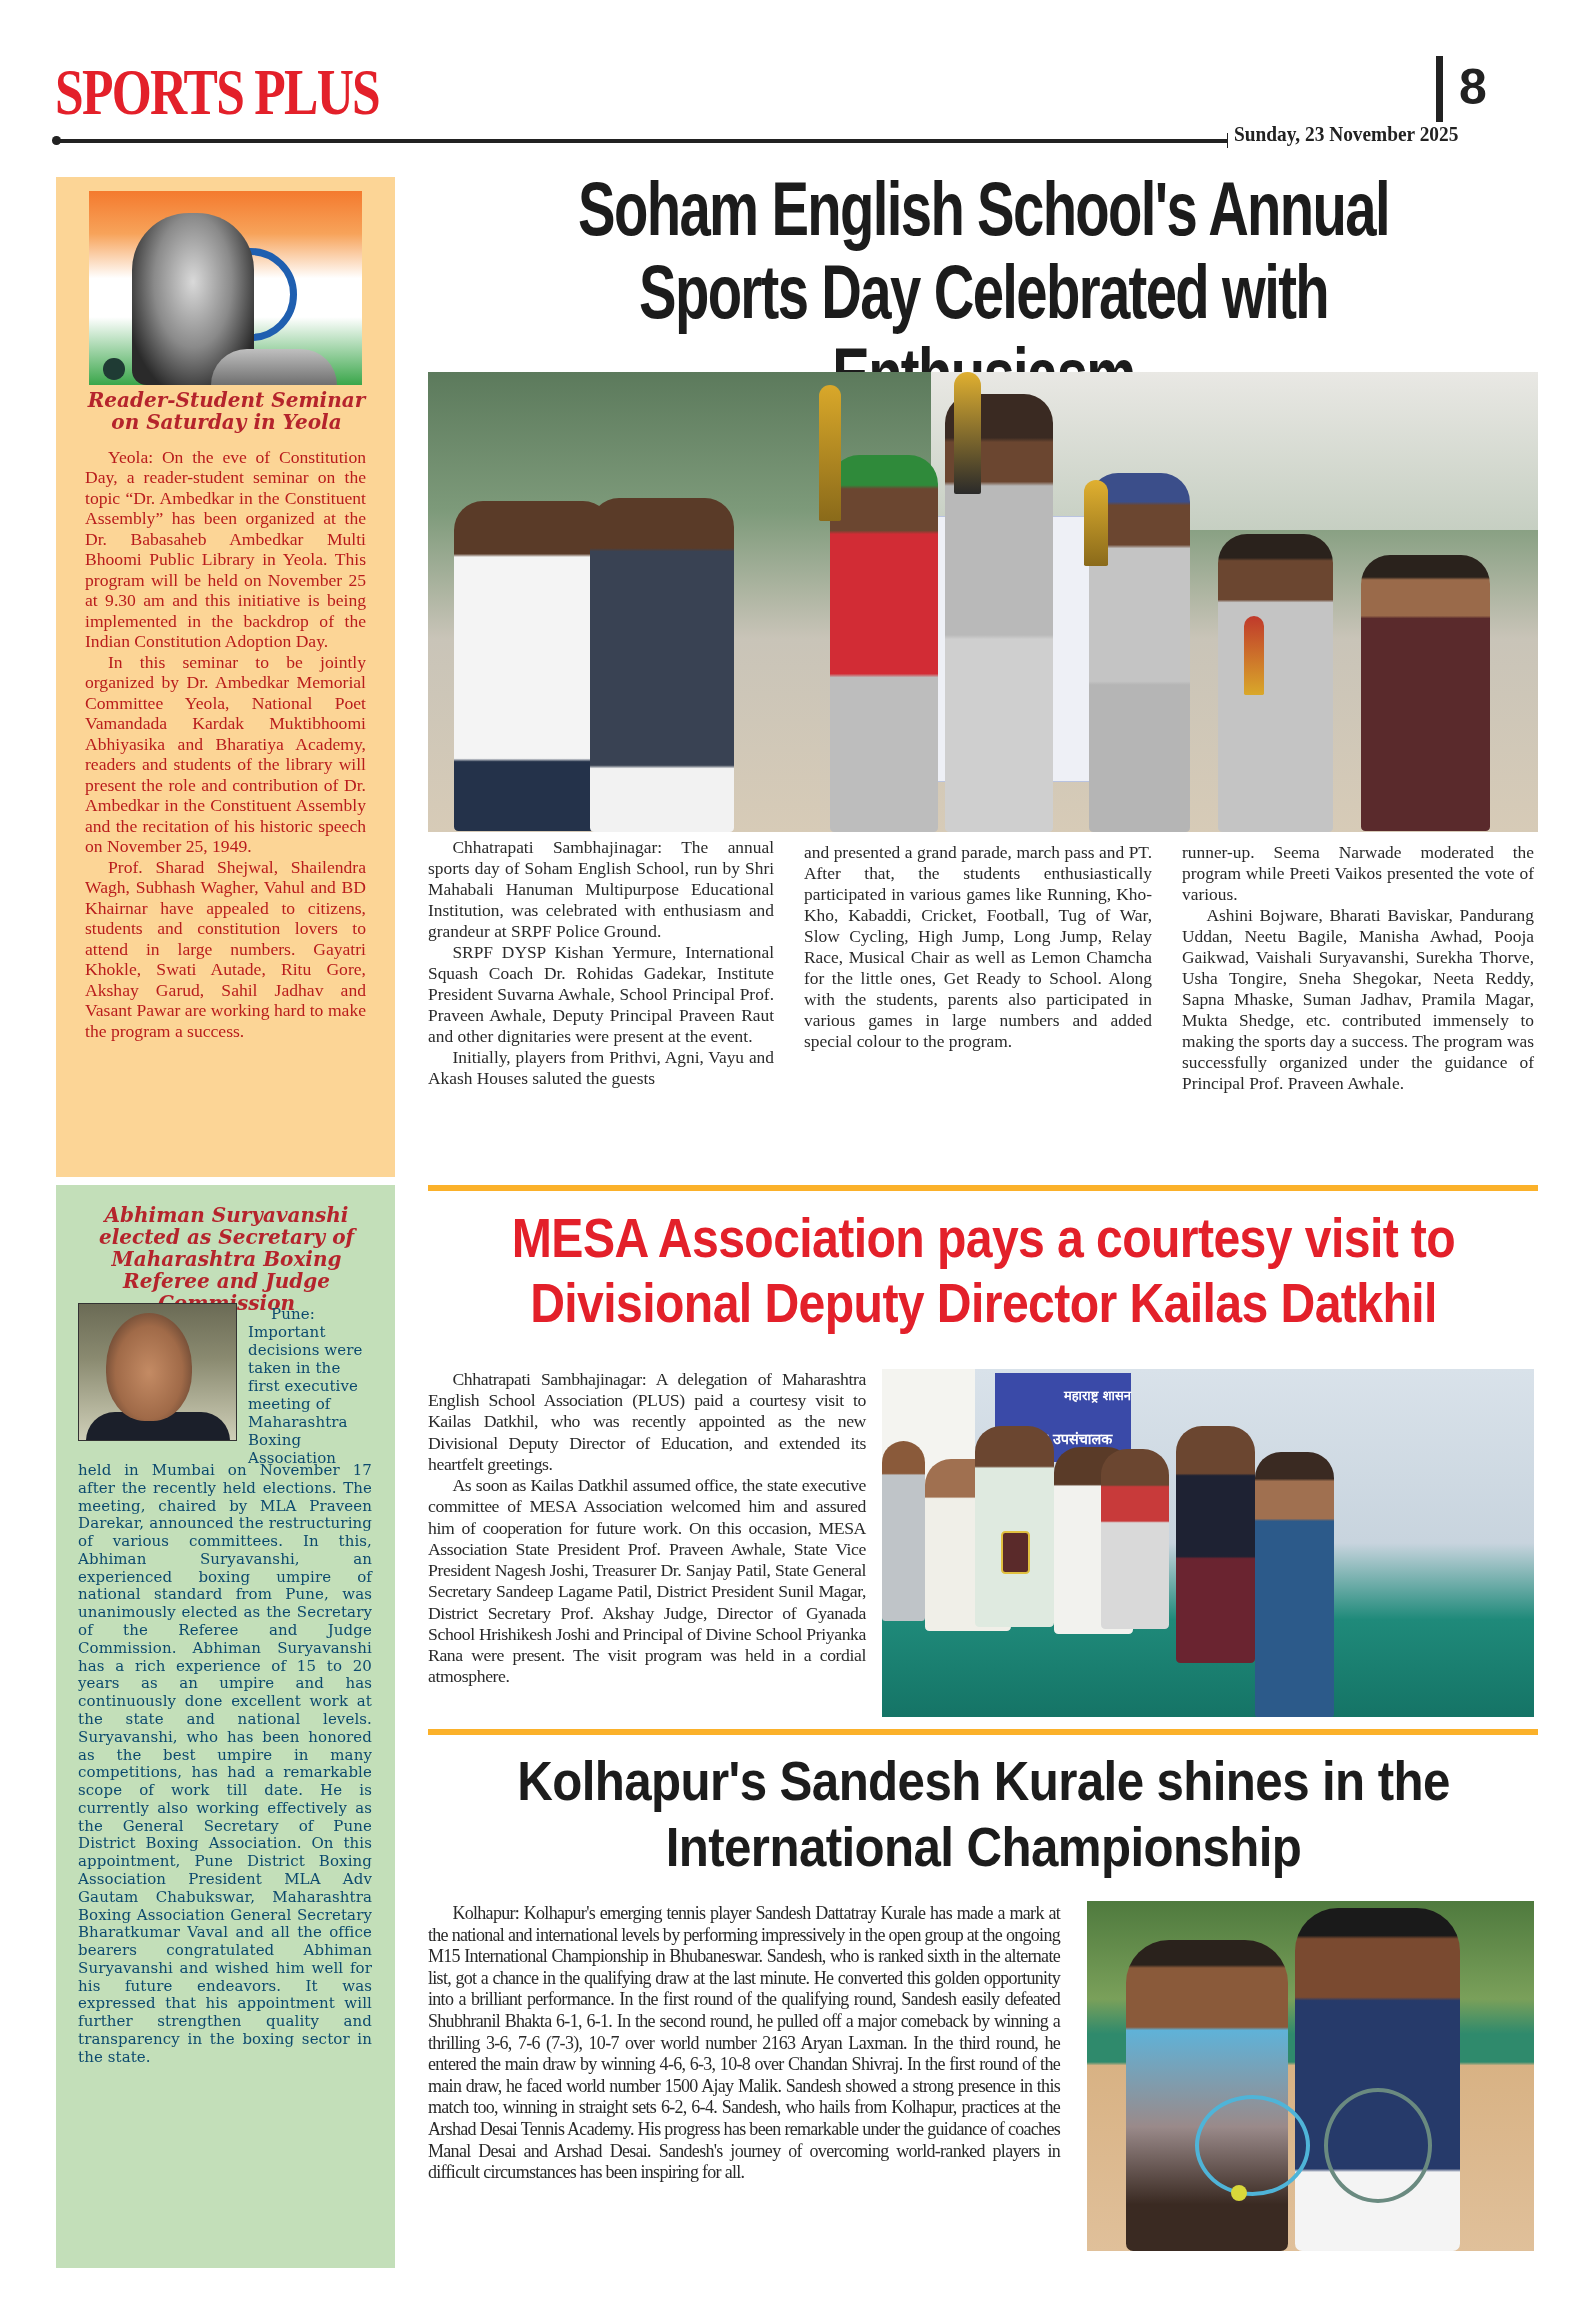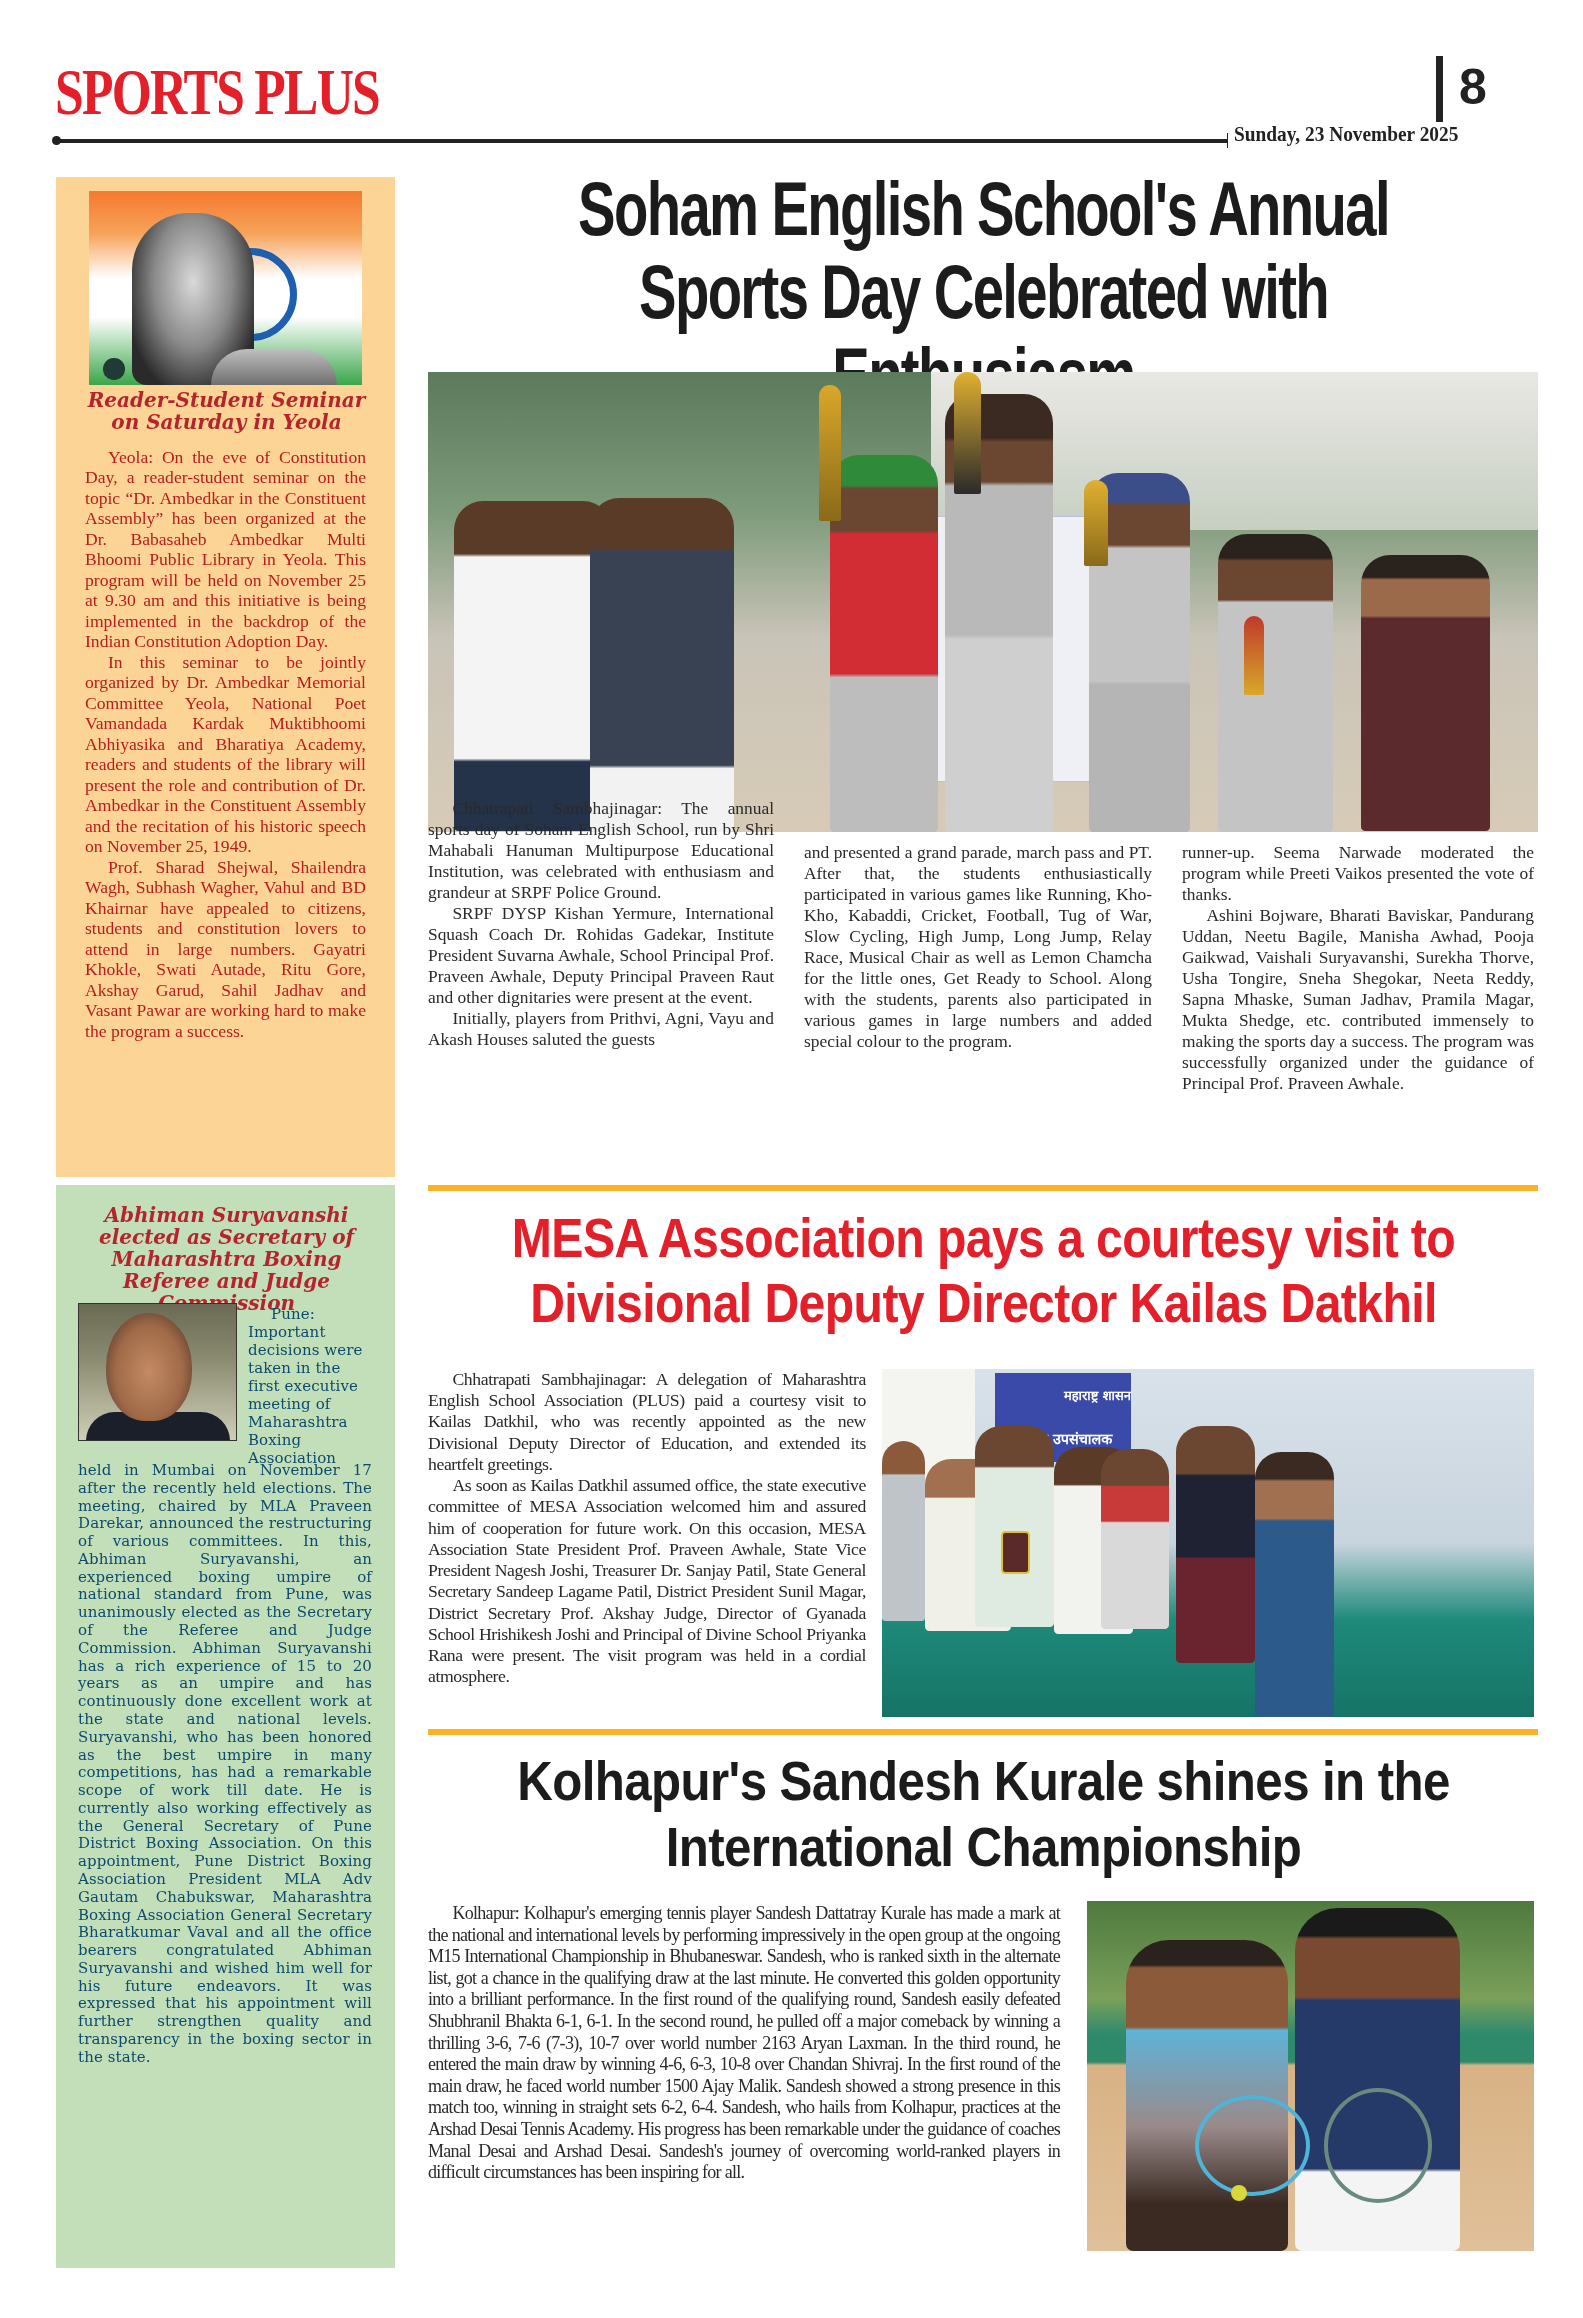--- a/index.html
+++ b/index.html
@@ -107,30 +107,30 @@
   <div class="p" style="left:517px;top:21.5px;width:108px;height:438px;background:linear-gradient(180deg,#3a2a22 0,#3a2a22 10%,#6b4630 11%,#6b4630 20%,#b9b9b9 21%,#b9b9b9 55%,#cfcfcf 56%);"></div>
   <div class="p" style="left:661px;top:101px;width:101px;height:359px;background:linear-gradient(180deg,#3b4e8a 0,#3b4e8a 8%,#6b4630 9%,#6b4630 20%,#c4c4c4 21%,#c4c4c4 58%,#b5b5b5 59%);"></div>
   <div class="p" style="left:790px;top:162px;width:115px;height:298px;background:linear-gradient(180deg,#2a221c 0,#2a221c 8%,#6b4630 9%,#6b4630 22%,#c4c4c4 23%,#c4c4c4 100%);"></div>
   <div class="p" style="left:933px;top:183px;width:129px;height:276px;background:linear-gradient(180deg,#2a221c 0,#2a221c 8%,#9a6a4a 9%,#9a6a4a 22%,#5a2a2c 23%);"></div>
   <div class="p" style="left:391px;top:13px;width:21.5px;height:136px;background:linear-gradient(180deg,#d9a82a,#8a6a1a);"></div>
   <div class="p" style="left:526px;top:0;width:27px;height:122px;background:linear-gradient(180deg,#e0b030,#2a2a2a);"></div>
   <div class="p" style="left:656px;top:108px;width:24.4px;height:86px;background:linear-gradient(180deg,#e0b030,#8a6a1a);"></div>
   <div class="p" style="left:816px;top:244px;width:20px;height:79px;background:linear-gradient(180deg,#c0392b,#d9a82a);"></div>
 </div>
 
-<div class="abs body" style="left:428px; top:798px; width:346px;">
+<div class="abs body" style="left:428px; top:837px; width:346px;">
   <p>Chhatrapati Sambhajinagar: The annual sports day of Soham English School, run by Shri Mahabali Hanuman Multipurpose Educational Institution, was celebrated with enthusiasm and grandeur at SRPF Police Ground.</p>
   <p>SRPF DYSP Kishan Yermure, International Squash Coach Dr. Rohidas Gadekar, Institute President Suvarna Awhale, School Principal Prof. Praveen Awhale, Deputy Principal Praveen Raut and other dignitaries were present at the event.</p>
   <p>Initially, players from Prithvi, Agni, Vayu and Akash Houses saluted the guests</p>
 </div>
 <div class="abs body" style="left:804px; top:842px; width:348px;">
   <p style="text-indent:0">and presented a grand parade, march pass and PT. After that, the students enthusiastically participated in various games like Running, Kho-Kho, Kabaddi, Cricket, Football, Tug of War, Slow Cycling, High Jump, Long Jump, Relay Race, Musical Chair as well as Lemon Chamcha for the little ones, Get Ready to School. Along with the students, parents also participated in various games in large numbers and added special colour to the program.</p>
 </div>
 <div class="abs body" style="left:1182px; top:842px; width:352px;">
-  <p style="text-indent:0">runner-up. Seema Narwade moderated the program while Preeti Vaikos presented the vote of thanks.</p>
+  <p style="text-indent:0">runner-up. Seema Narwade moderated the program while Preeti Vaikos presented the vote of various.</p>
   <p>Ashini Bojware, Bharati Baviskar, Pandurang Uddan, Neetu Bagile, Manisha Awhad, Pooja Gaikwad, Vaishali Suryavanshi, Surekha Thorve, Usha Tongire, Sneha Shegokar, Neeta Reddy, Sapna Mhaske, Suman Jadhav, Pramila Magar, Mukta Shedge, etc. contributed immensely to making the sports day a success. The program was successfully organized under the guidance of Principal Prof. Praveen Awhale.</p>
 </div>
 
 <div class="abs rule-orange" style="left:428px; top:1185px; width:1110px;"></div>
 <div class="abs hl-2">MESA Association pays a courtesy visit to Divisional Deputy Director Kailas Datkhil</div>
 <div class="abs body-cond" style="left:428px; top:1369px; width:438px;">
   <p>Chhatrapati Sambhajinagar: A delegation of Maharashtra English School Association (PLUS) paid a courtesy visit to Kailas Datkhil, who was recently appointed as the new Divisional Deputy Director of Education, and extended its heartfelt greetings.</p>
   <p>As soon as Kailas Datkhil assumed office, the state executive committee of MESA Association welcomed him and assured him of cooperation for future work. On this occasion, MESA Association State President Prof. Praveen Awhale, State Vice President Nagesh Joshi, Treasurer Dr. Sanjay Patil, State General Secretary Sandeep Lagame Patil, District President Sunil Magar, District Secretary Prof. Akshay Judge, Director of Gyanada School Hrishikesh Joshi and Principal of Divine School Priyanka Rana were present. The visit program was held in a cordial atmosphere.</p>
 </div>
 <div class="abs mesa-photo" title="MESA delegation presenting a memento in the Deputy Director of Education office">

